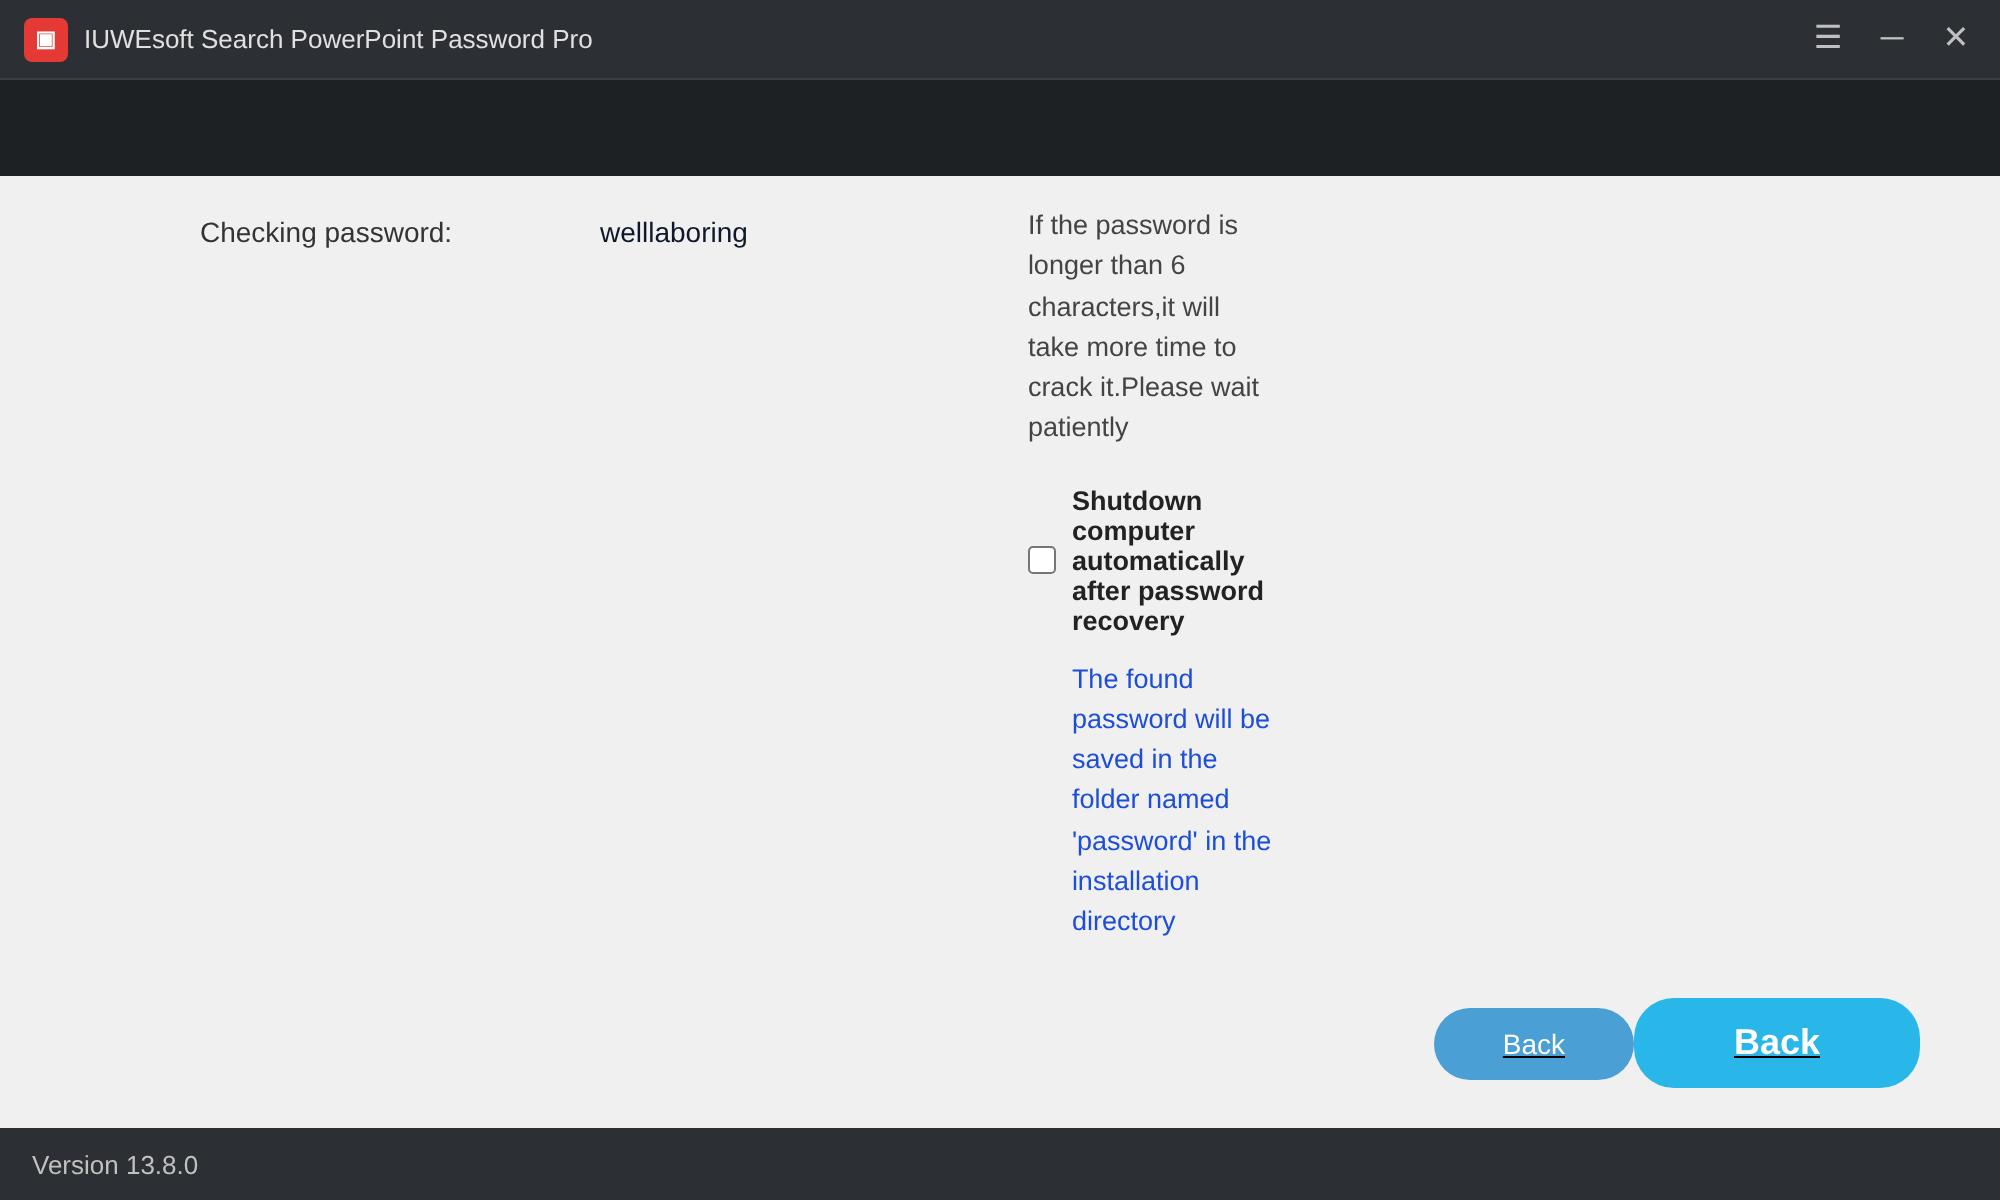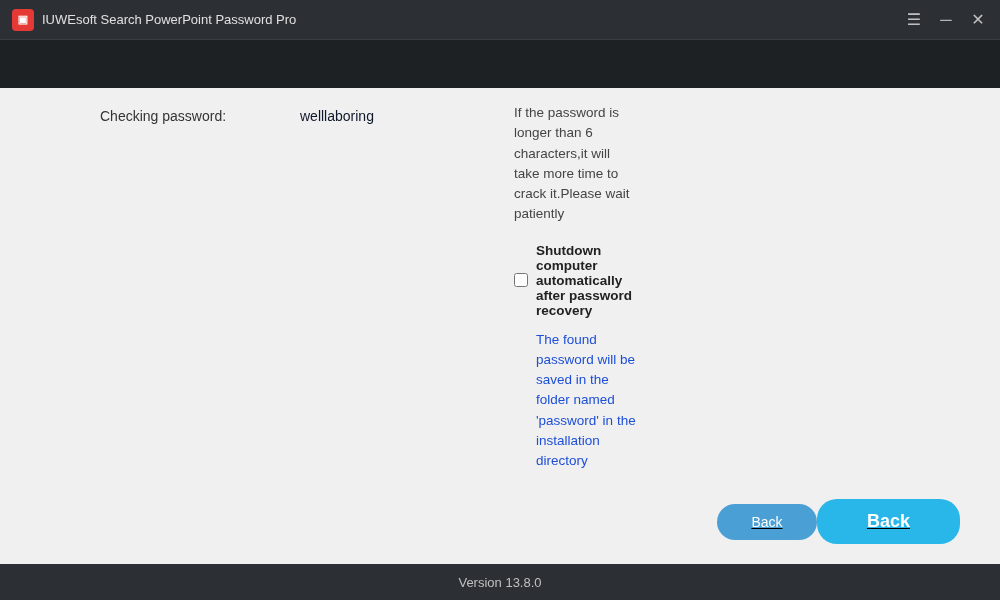--- a/index.html
+++ b/index.html
@@ -201,21 +201,21 @@
       cursor: pointer;
       min-width: 140px;
     }
 
     
     .footer {
       background: #2c2f33;
       height: 36px;
       display: flex;
       align-items: center;
-      justify-content: center;
+      justify-content: flex-start;
       padding: 0 16px;
       flex-shrink: 0;
     }
 
     .footer-version {
       color: #c0c0c0;
       font-size: 13px;
     }
 
     .content-wrapper {

